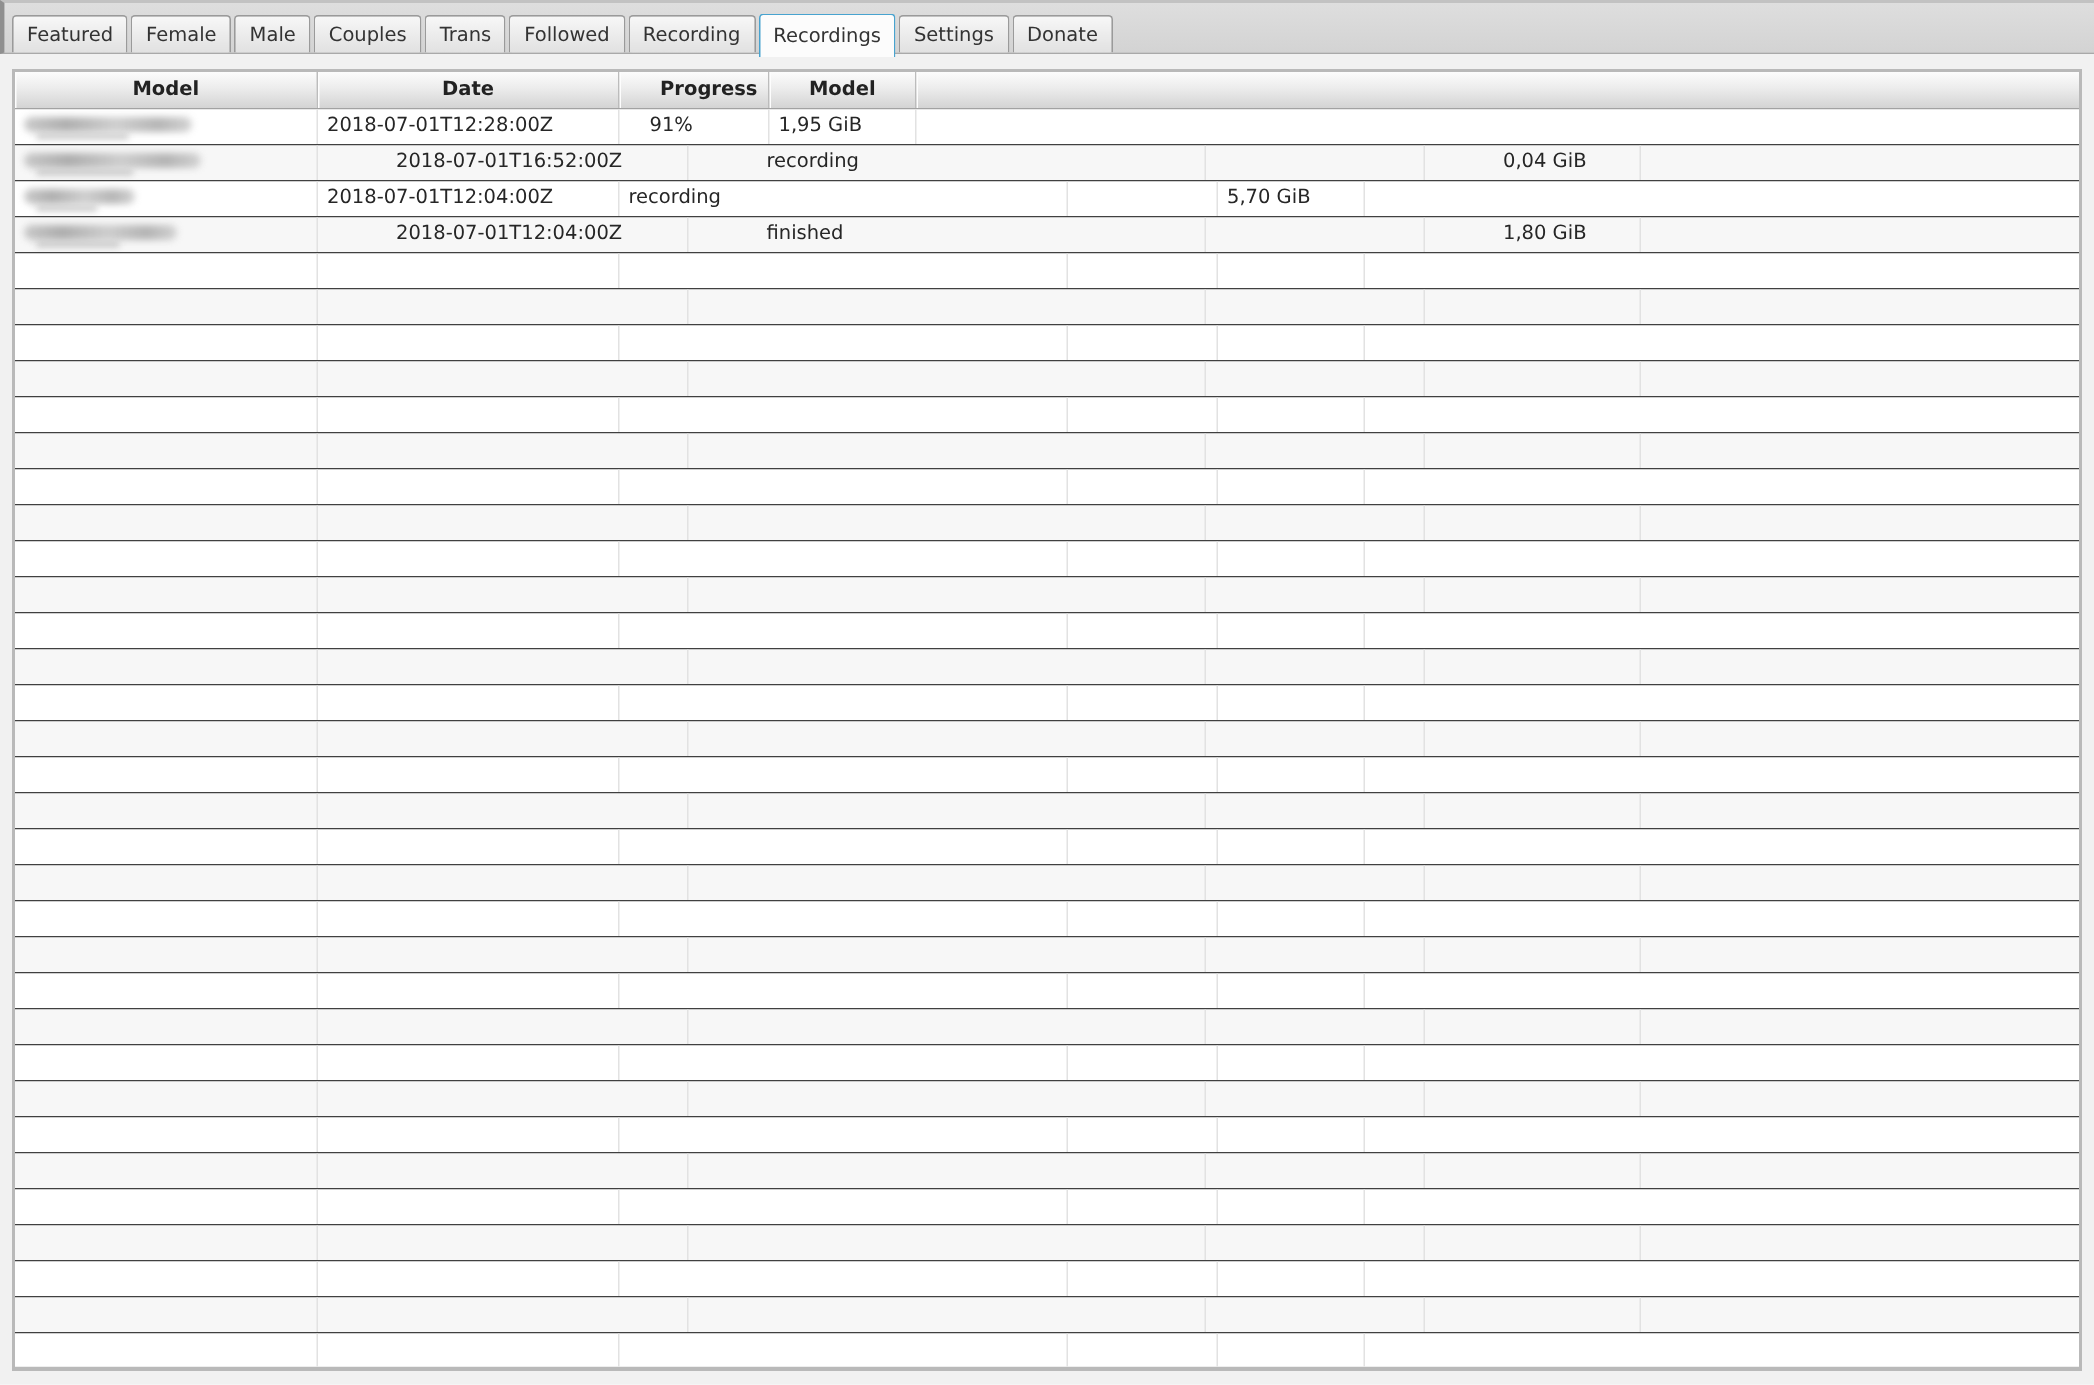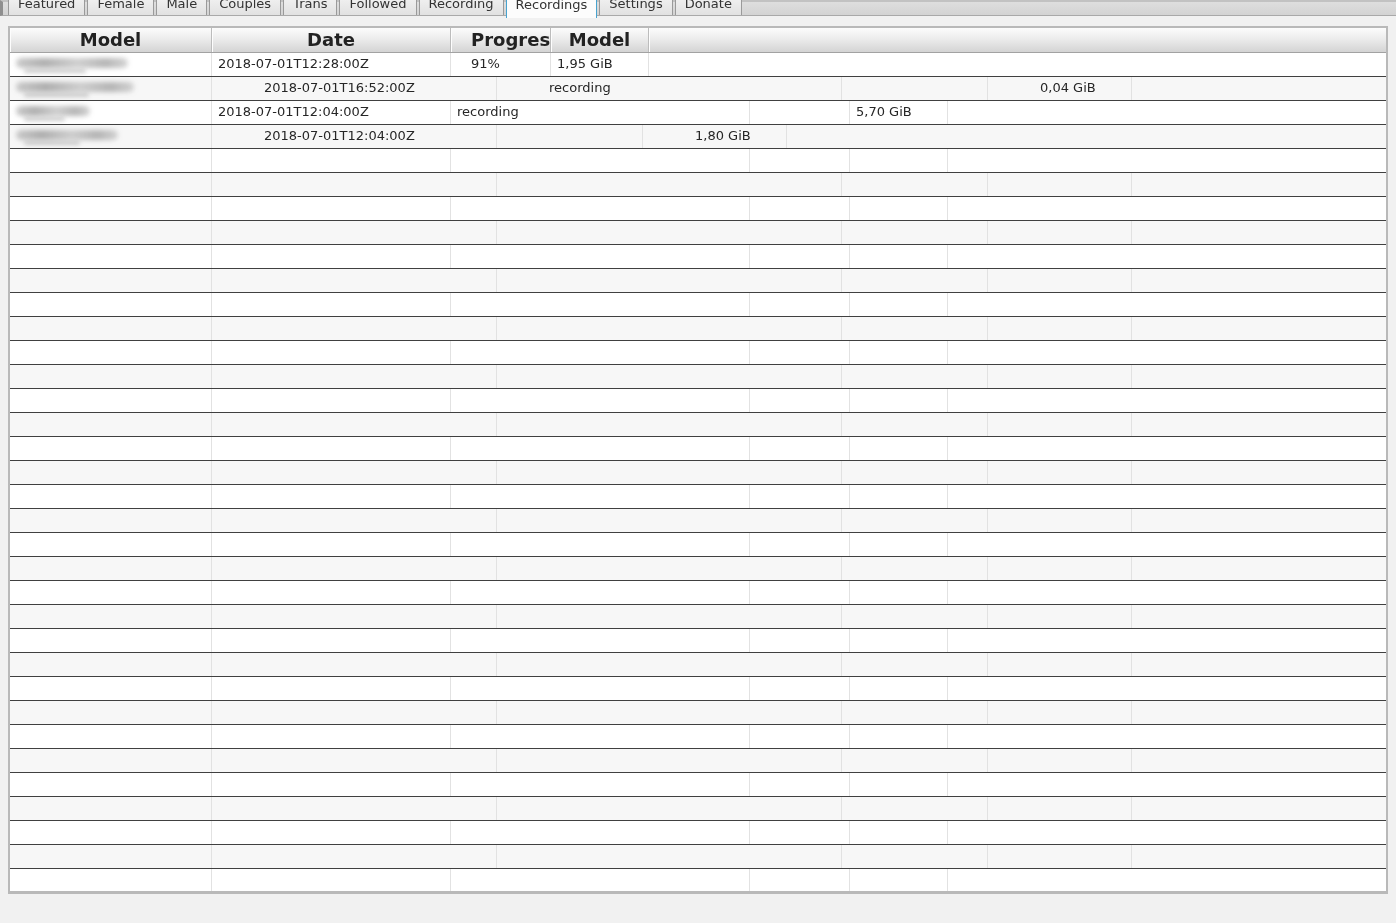--- a/index.html
+++ b/index.html
@@ -5,21 +5,21 @@
   * { box-sizing: border-box; margin: 0; padding: 0; }
   html, body {
     width: 1396px; height: 923px;
     background: #f1f1f1;
     font-family: "DejaVu Sans", "Liberation Sans", sans-serif;
     overflow: hidden;
   }
 
   
   .tabstrip {
-    height: 16px;
+    height: 36px;
     background: linear-gradient(#dedede, #d3d3d3);
     border-top: 2px solid #c2c2c2;
     border-left: 3px solid #8f8f8f;
     border-bottom: 1px solid #a9a9a9;
     display: flex;
     align-items: flex-end;
     padding-left: 5px;
   }
   .tab {
     position: relative;
@@ -54,21 +54,21 @@
     border: 2px solid #b9b9b9;
     border-bottom-width: 3px;
     background: #ffffff;
     overflow: hidden;
   }
   .thead { display: flex; height: 25px; border-bottom: 1px solid #a2a2a2; }
   .th {
     background: linear-gradient(180deg, #fcfcfc 0%, #ececec 45%, #d4d4d4 100%);
     border-right: 1px solid #bcbcbc;
     box-shadow: inset 1px 0 0 #fdfdfd;
-    font-size: 18px;
+    font-size: 13px;
     font-weight: bold;
     color: #222;
     text-align: center;
     line-height: 24px;
     overflow: hidden;
     white-space: nowrap;
   }
   .th:last-child { border-right: none; }
 
   .tr { display: flex; height: 24px; border-bottom: 1px solid #404040; background: #fff; }
@@ -79,21 +79,21 @@
     color: #262626;
     line-height: 22px;
     padding-left: 6px;
     overflow: hidden;
     white-space: nowrap;
   }
   .td:last-child { border-right: none; }
 
   
   .c0 { width: 202px; }
-  .c1 { width: 239px; }
+  .c1 { width: 201px; }
   .c2 { width: 299px; }
   .c3 { width: 100px; padding-left: 20px; }
   .c4 { width: 98px;  }
   .c5 { flex: 1; }
 
   
   .redacted { position: relative; top: 5px; display: inline-block; }
   .smudge {
     display: block;
     height: 10px;
@@ -157,20 +157,21 @@
         <div class="td c0"><span class="redacted" style="width: 74px;"><span class="smudge"></span><span class="smudge2" style="width: 41px;"></span></span></div>
         <div class="td c1">2018-07-01T12:04:00Z</div>
         <div class="td c2">recording</div>
         <div class="td c3"></div>
         <div class="td c4">5,70 GiB</div>
         <div class="td c5"></div>
       </div>
       <div class="tr alt">
         <div class="td c0"><span class="redacted" style="width: 102px;"><span class="smudge"></span><span class="smudge2" style="width: 56px;"></span></span></div>
         <div class="td c1">2018-07-01T12:04:00Z</div>
+        <div class="td c2">finished</div>
         <div class="td c3"></div>
         <div class="td c4">1,80 GiB</div>
         <div class="td c5"></div>
       </div>
       <div class="tr">
         <div class="td c0"></div>
         <div class="td c1"></div>
         <div class="td c2"></div>
         <div class="td c3"></div>
         <div class="td c4"></div>

